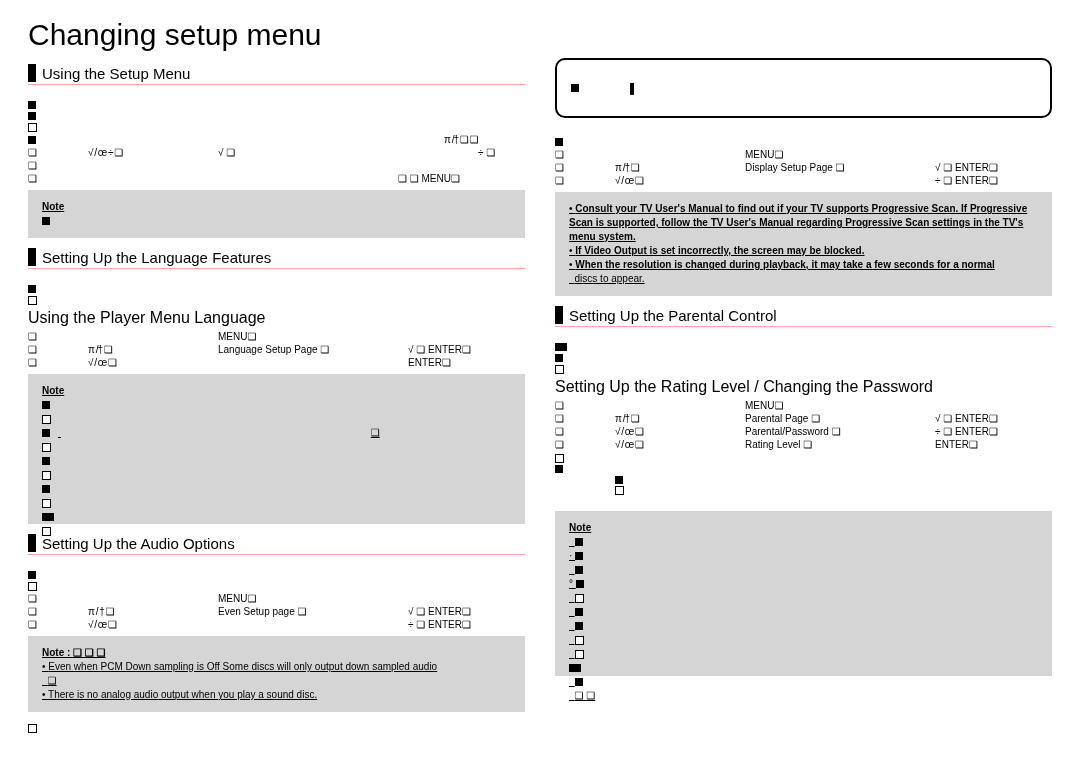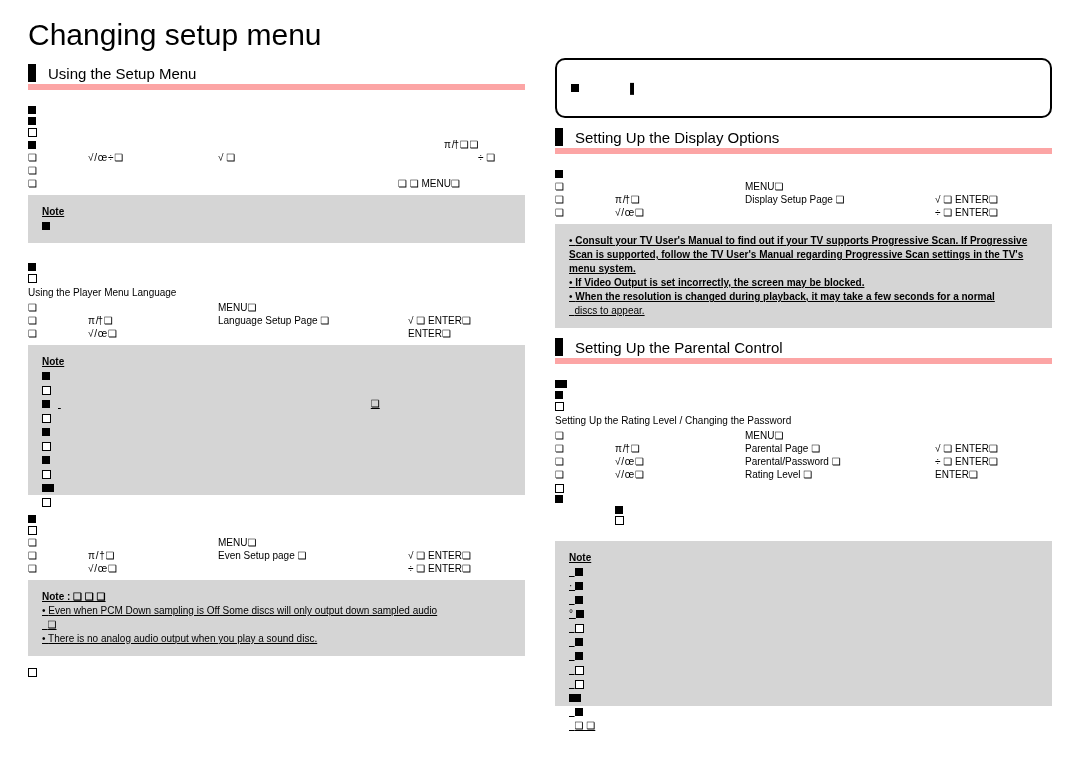--- a/index.html
+++ b/index.html
@@ -22,23 +22,22 @@
     display: flex;
     gap: 30px;
   }
   .col {
     width: 50%;
   }
   .section-head {
     display: flex;
     align-items: center;
     margin: 6px 0 6px 0;
-    border-bottom: 6px solid #fca5a5;
+    border-bottom: 1px solid #fca5a5;
     padding-bottom: 2px;
-    gap: 6px;
   }
   .section-bar {
     width: 8px;
     height: 18px;
     background: #000;
     margin-right: 6px;
     display: inline-block;
   }
   .section-title {
     font-size: 15px;
@@ -90,21 +89,21 @@
   }
   .w1 { width: 50px; }
   .w2 { width: 120px; }
   .w3 { width: 180px; }
   .spacer { height: 8px; }
   .arrow {
     font-family: Arial;
     letter-spacing: -1px;
   }
   .subhead {
-    font-size: 10px;
+    font-size: 16px;
     margin: 4px 0 4px 0;
   }
 </style>
 </head>
 <body>
 
 <h1>Changing setup menu</h1>
 
 <div class="cols">
 
@@ -136,20 +135,24 @@
     <div class="row">
       <span class="cell w1">❏</span>
       <span class="cell" style="width:300px;"></span>
       <span class="cell">❏   ❏                                    MENU❏</span>
     </div>
     <div class="notebox">
       <span class="head">Note</span><br>
       <span class="sq"></span>
     </div>
 
+    <div class="section-head">
+      <span class="section-bar"></span>
+      <span class="section-title">Setting Up the Language Features</span>
+    </div>
     <div class="spacer"></div>
     <div><span class="sq"></span></div>
     <div><span class="sq hollow"></span></div>
     <div class="subhead">Using the Player Menu Language</div>
     <div class="row">
       <span class="cell w1">❏</span>
       <span class="cell w2"></span>
       <span class="cell">MENU❏</span>
     </div>
     <div class="row">
@@ -171,20 +174,24 @@
       <span class="sq"></span> <span style="display:inline-block;width:310px;"></span>❏<br>
       <span class="sq hollow"></span><br>
       <span class="sq"></span><br>
       <span class="sq hollow"></span><br>
       <span class="sq"></span><br>
       <span class="sq hollow"></span><br>
       <span class="sq" style="width:12px;"></span><br>
       <span class="sq hollow"></span>
     </div>
 
+    <div class="section-head">
+      <span class="section-bar"></span>
+      <span class="section-title">Setting Up the Audio Options</span>
+    </div>
     <div class="spacer"></div>
     <div><span class="sq"></span></div>
     <div><span class="sq hollow"></span></div>
     <div class="row">
       <span class="cell w1">❏</span>
       <span class="cell w2"></span>
       <span class="cell">MENU❏</span>
     </div>
     <div class="row">
       <span class="cell w1">❏</span>
@@ -208,24 +215,20 @@
 
   </div>
 
   <div class="col">
 
     <div class="topbox">
       <span class="sq"></span>
       <span style="font-size:12px;">❚</span>
     </div>
 
-    <div class="section-head">
-      <span class="section-bar"></span>
-      <span class="section-title">Setting Up the Display Options</span>
-    </div>
     <div class="spacer"></div>
     <div><span class="sq"></span></div>
     <div class="row">
       <span class="cell w1">❏</span>
       <span class="cell w2"></span>
       <span class="cell">MENU❏</span>
     </div>
     <div class="row">
       <span class="cell w1">❏</span>
       <span class="cell w2 arrow">π /† ❏</span>

